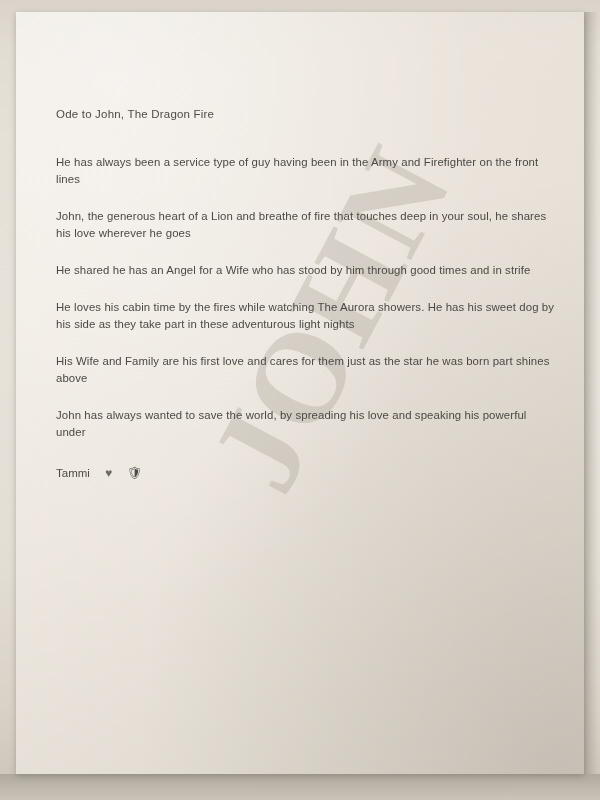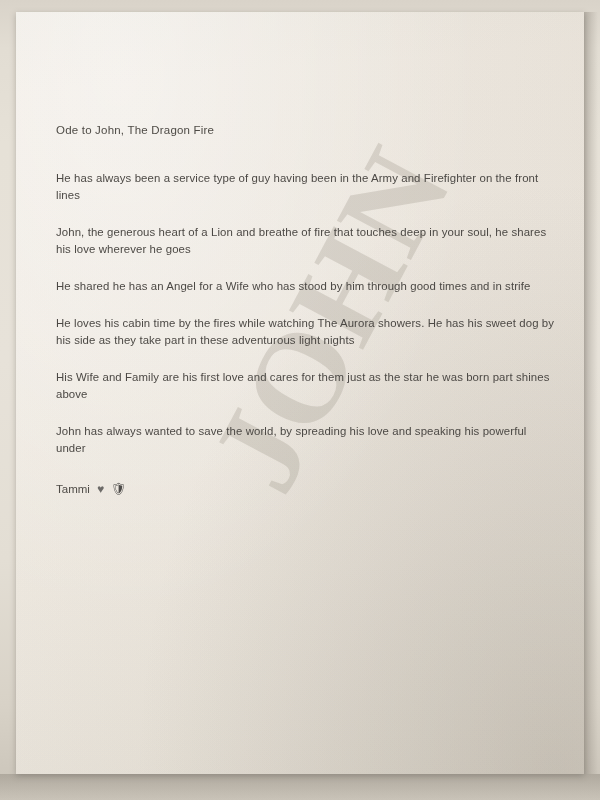--- a/index.html
+++ b/index.html
@@ -84,21 +84,21 @@
     transform-origin: 50% 50%;
     text-align: center;
     line-height: 1.05;
     margin-top: 120px;
     user-select: none;
   }
 
   .content {
     position: absolute;
     left: 40px;
-    top: 112px;
+    top: 96px;
     width: 500px;
     z-index: 2;
   }
   .doc-title {
     font-size: 11.5px;
     color: #4d4a45;
     letter-spacing: 0.2px;
     margin-bottom: 34px;
   }
   .para {
@@ -106,21 +106,21 @@
     line-height: 17px;
     color: #4a4743;
     letter-spacing: 0.1px;
     margin-bottom: 20px;
     max-width: 500px;
   }
   .signature {
     margin-top: 26px;
     display: flex;
     align-items: center;
-    gap: 7px;
+    gap: 15px;
     font-size: 11.5px;
     color: #4d4a45;
   }
   .emoji {
     font-size: 12px;
     line-height: 1;
     filter: grayscale(0.55);
   }
   .heart {
     color: #6e6a63;

